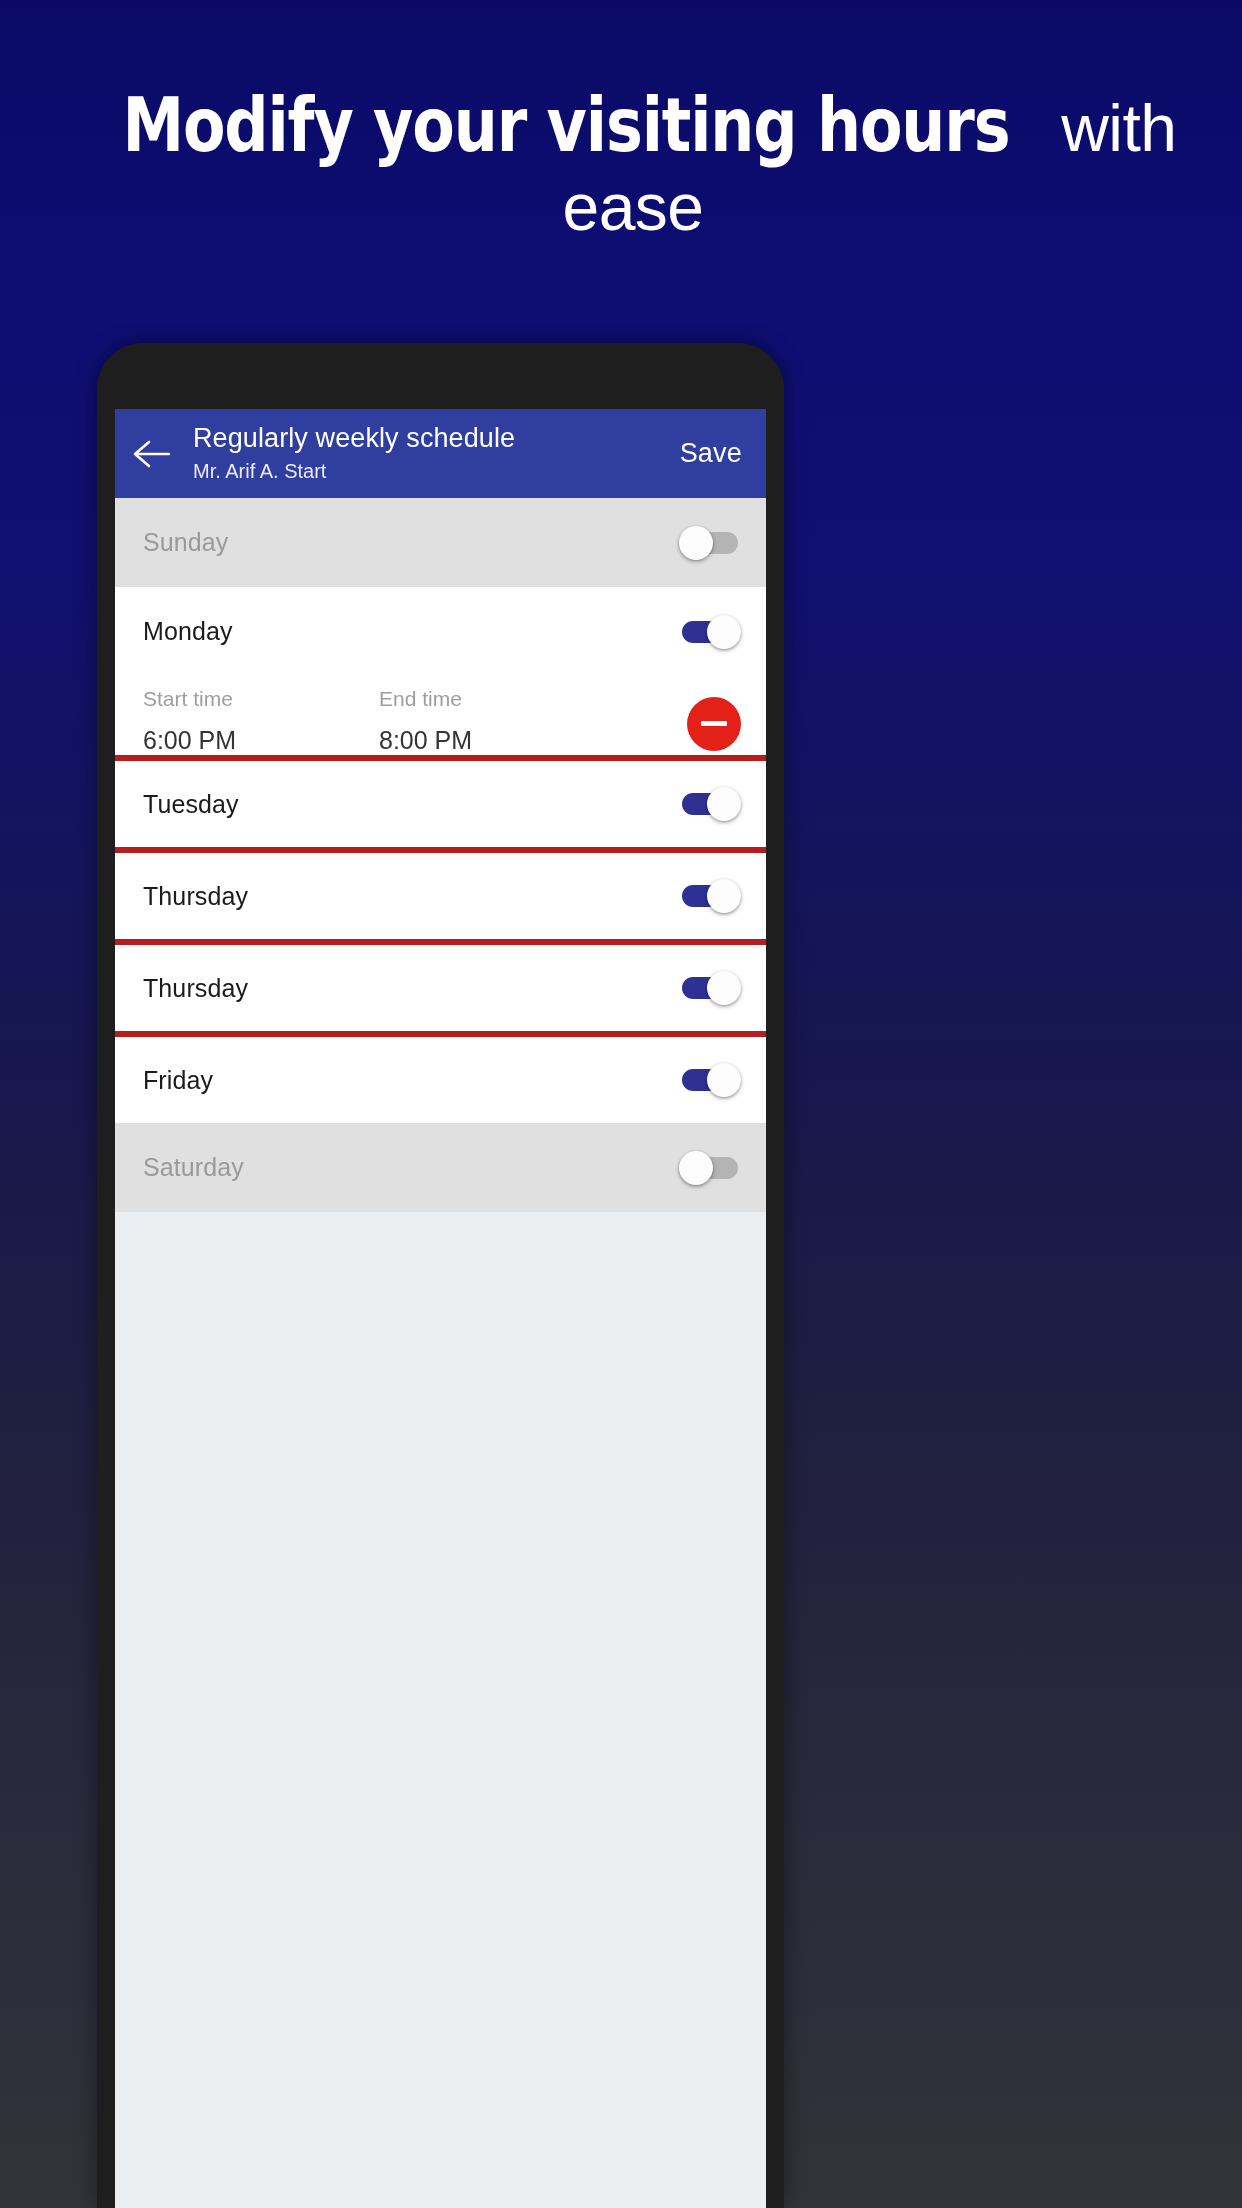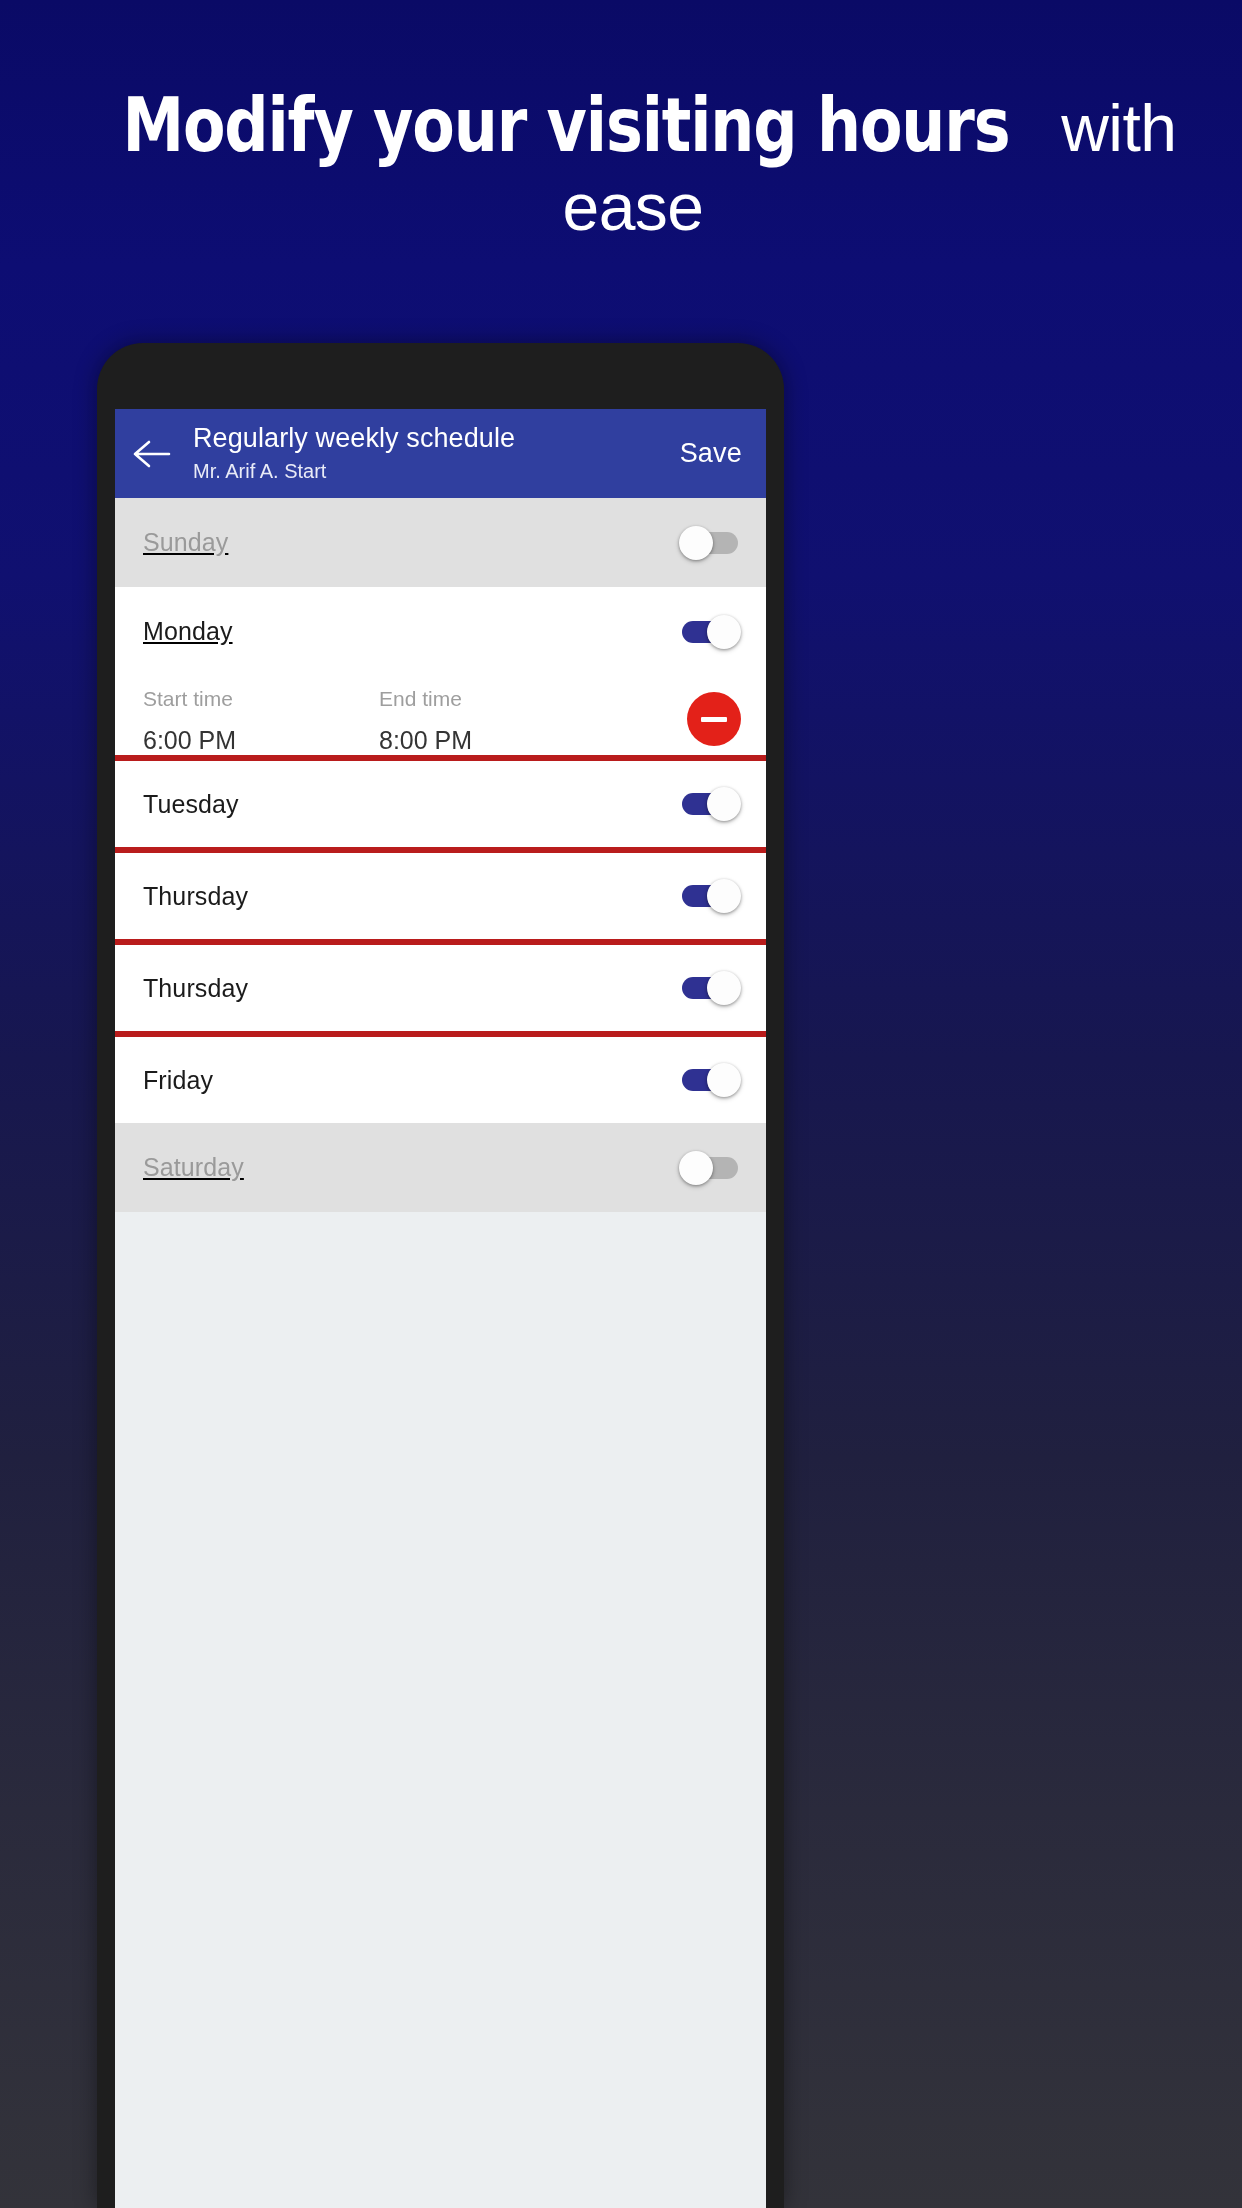--- a/index.html
+++ b/index.html
@@ -136,21 +136,21 @@
   .day-block.disabled { background: #e0e0e0; }
   .day-block.bordered { border-top: 6px solid #b91c1c; }
 
   .day-row {
     height: 86px;
     display: flex;
     align-items: center;
     padding: 0 25px 0 28px;
     box-sizing: border-box;
   }
-  .day-row.tall { height: 89px; text-decoration: underline; }
+  .day-row.tall { height: 89px; }
 
   .day-name {
     flex: 1 1 auto;
     font-size: 25px;
     color: #1b1b1b;
     font-weight: 400;
     letter-spacing: 0.1px;
   }
   .day-block.disabled .day-name { color: #9a9a9a; }
 
@@ -180,21 +180,21 @@
   }
   .toggle.on .track { background: #2f3192; }
   .toggle.on .knob  { left: 28px; background: #fdfdfd; }
   .toggle.off .track { background: #b4b4b4; }
   .toggle.off .knob  { left: 0; background: #fdfdfd; }
 
   
   .slot-wrap { padding: 0 25px 0 28px; }
   .slot-row {
     display: flex;
-    align-items: flex-start;
+    align-items: center;
     padding-top: 10px;
   }
   .slot-col {
     width: 236px;
     flex: 0 0 auto;
   }
   .slot-col.end { width: 246px; }
   .slot-label {
     font-size: 21px;
     color: #9e9e9e;

